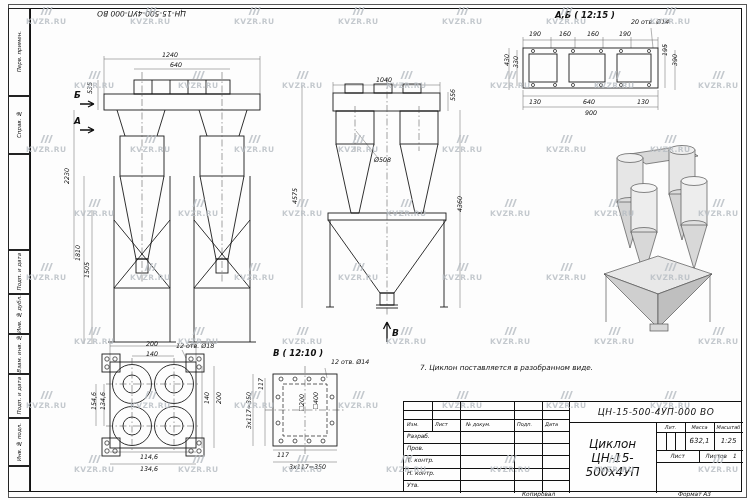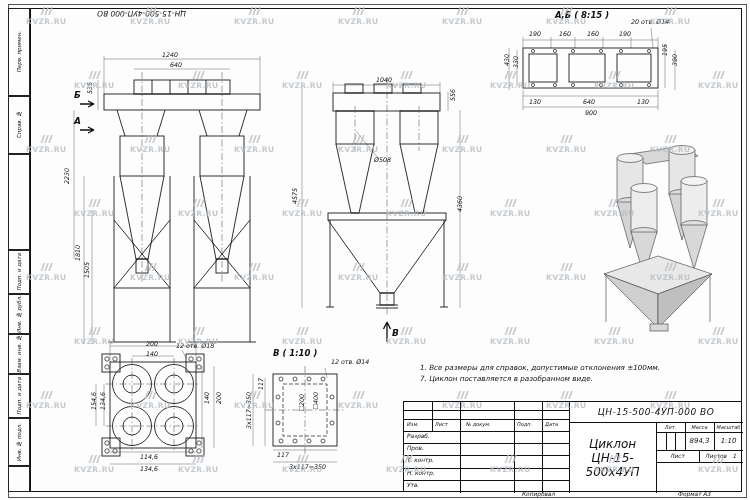--- a/index.html
+++ b/index.html
@@ -135,21 +135,21 @@
     </svg>
     <span class="dim" style="left:88px;top:0px">1040</span>
     <span class="dimv" style="left:161px;top:13px">556</span>
     <span class="dim" style="left:86px;top:80px">Ø508</span>
     <span class="dimv" style="left:3px;top:112px">4575</span>
     <span class="dimv" style="left:168px;top:120px">4360</span>
     <span class="seclabel" style="left:104px;top:252px">В</span>
   </section>
 
   <section class="view" style="left:503px;top:10px;width:190px;height:125px">
-    <span class="viewtitle" style="left:52px;top:0px">А,Б ( 8:15 )</span>
+    <span class="viewtitle" style="left:52px;top:0px">А,Б ( 12:15 )</span>
     <svg width="190" height="125" viewBox="0 0 190 125">
       <g stroke="#666" stroke-width="0.5" fill="none">
         <path d="M20,30 H155 M20,27 V38 M48,27 V38 M72,27 V38 M100,27 V38 M128,27 V38 M155,27 V38
                  M20,86 H155 M20,97 H155 M20,80 V100 M155,80 V100
                  M6,38 V80 M14,40 V76 M162,34 V78 M172,40 V80 M148,18 L150,38"></path>
       </g>
       <g stroke="#1a1a1a" stroke-width="0.9" fill="none">
         <rect x="20" y="38" width="135" height="40"></rect>
         <rect x="26" y="44" width="28" height="28"></rect>
         <rect x="66" y="44" width="36" height="28"></rect>
@@ -257,21 +257,21 @@
     <span class="dim" style="left:86px;top:2px">12 отв. Ø18</span>
     <span class="dimv" style="left:113px;top:52px">140</span>
     <span class="dimv" style="left:125px;top:52px">200</span>
     <span class="dimv" style="left:0px;top:52px">154,6</span>
     <span class="dimv" style="left:9px;top:52px">134,6</span>
     <span class="dim" style="left:50px;top:113px">114,6</span>
     <span class="dim" style="left:50px;top:125px">134,6</span>
   </section>
 
   <section class="view" style="left:243px;top:348px;width:145px;height:140px">
-    <span class="viewtitle" style="left:30px;top:0px">В ( 1:10 )</span>
+    <span class="viewtitle" style="left:30px;top:0px">В ( 12:10 )</span>
     <svg width="145" height="140" viewBox="0 0 145 140">
       <g stroke="#666" stroke-width="0.5" fill="none">
         <path d="M22,30 V98 M10,26 V98 M30,102 H94 M30,114 H94 M82,20 L84,30"></path>
       </g>
       <g stroke="#1a1a1a" stroke-width="0.9" fill="none">
         <rect x="30" y="26" width="64" height="72"></rect>
         <rect x="40" y="36" width="44" height="52" stroke-dasharray="4 2" stroke-width="0.7"></rect>
       </g>
       <g stroke="#1a1a1a" stroke-width="0.7" fill="none">
         <circle cx="38" cy="31" r="2"></circle>
@@ -294,21 +294,20 @@
     <span class="dim" style="left:88px;top:10px">12 отв. Ø14</span>
     <span class="dimv" style="left:14px;top:30px">117</span>
     <span class="dimv" style="left:2px;top:44px">3х117=350</span>
     <span class="dimv" style="left:55px;top:46px">□200</span>
     <span class="dimv" style="left:69px;top:44px">□400</span>
     <span class="dim" style="left:34px;top:103px">117</span>
     <span class="dim" style="left:46px;top:115px">3х117=350</span>
   </section>
 
   <div class="notes">
-    <div>1. Все размеры для справок, допустимые отклонения ±100мм.</div>
     <div>7. Циклон поставляется в разобранном виде.</div>
   </div>
 
   <div class="tb">
 
     <div class="ln" style="left:56px;top:0;width:1px;height:91px"></div>
     <div class="ln" style="left:110px;top:0;width:1px;height:91px"></div>
     <div class="ln" style="left:138px;top:0;width:1px;height:91px"></div>
     <div class="ln" style="left:165px;top:0;width:1px;height:91px"></div>
     <div class="ln" style="left:28px;top:0;width:1px;height:29px"></div>
@@ -340,22 +339,22 @@
     <span class="tb-txt" style="left:3px;top:43px;font-size:5.8px">Пров.</span>
     <span class="tb-txt" style="left:3px;top:55px;font-size:5.8px">Т. контр.</span>
     <span class="tb-txt" style="left:3px;top:68px;font-size:5.8px">Н. контр.</span>
     <span class="tb-txt" style="left:3px;top:80px;font-size:5.8px">Утв.</span>
 
     <div class="abs tb-center" style="left:165px;top:0;width:174px;height:20px;font-size:9px;font-style:italic;letter-spacing:.5px">ЦН-15-500-4УП-000 ВО</div>
     <div class="abs tb-center" style="left:165px;top:20px;width:87px;height:71px;font-size:12px;font-style:italic;padding:0 4px;box-sizing:border-box">Циклон ЦН-15-500х4УП</div>
     <div class="abs tb-center" style="left:252px;top:20px;width:29px;height:10px;font-size:5px;font-style:italic">Лит.</div>
     <div class="abs tb-center" style="left:281px;top:20px;width:29px;height:10px;font-size:5px;font-style:italic">Масса</div>
     <div class="abs tb-center" style="left:310px;top:20px;width:29px;height:10px;font-size:5px;font-style:italic">Масштаб</div>
-    <div class="abs tb-center" style="left:281px;top:30px;width:29px;height:18px;font-size:7px;font-style:italic">894,3</div>
-    <div class="abs tb-center" style="left:310px;top:30px;width:29px;height:18px;font-size:7px;font-style:italic">1:10</div>
+    <div class="abs tb-center" style="left:281px;top:30px;width:29px;height:18px;font-size:7px;font-style:italic">632,1</div>
+    <div class="abs tb-center" style="left:310px;top:30px;width:29px;height:18px;font-size:7px;font-style:italic">1:25</div>
     <div class="abs tb-center" style="left:252px;top:48px;width:43px;height:12px;font-size:5.8px;font-style:italic">Лист</div>
     <div class="abs" style="left:295px;top:48px;width:44px;height:12px;display:flex;align-items:center;justify-content:center;gap:6px;font-size:5.8px;font-style:italic">
       <span>Листов</span>
       <span>1</span>
     </div>
   </div>
 
   <span class="bottom-label" style="left:522px;top:491px">Копировал</span>
   <span class="bottom-label" style="left:678px;top:491px">Формат А3</span>
 

